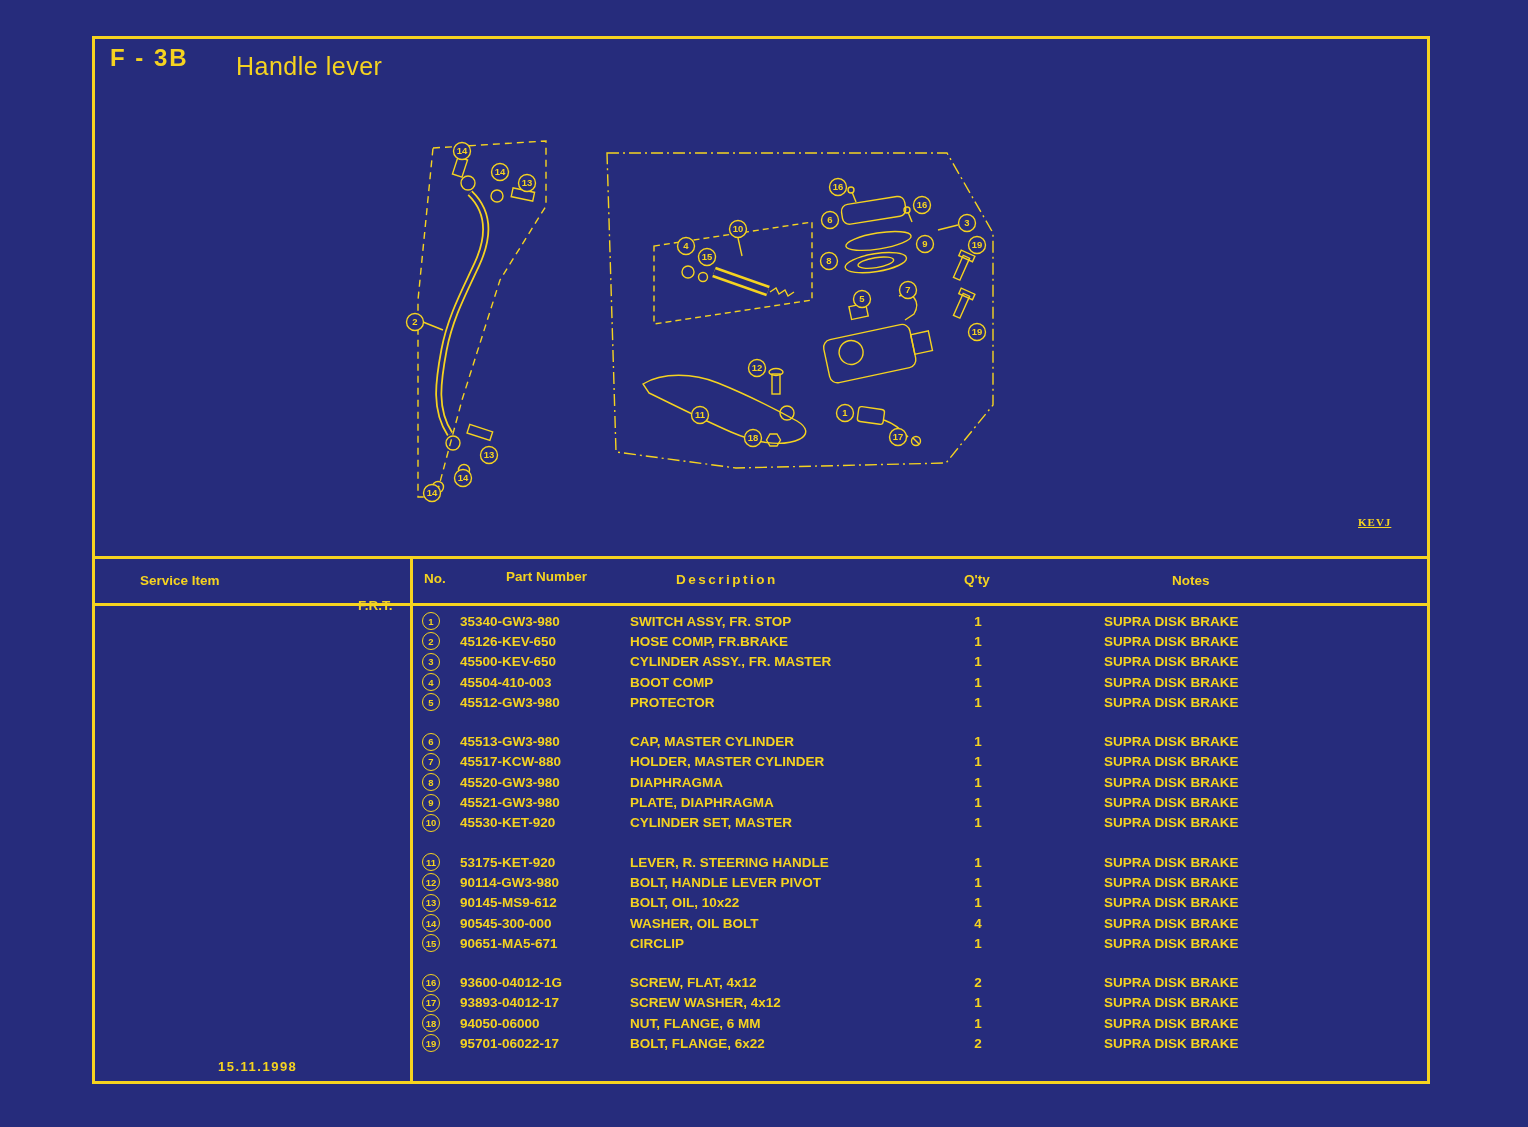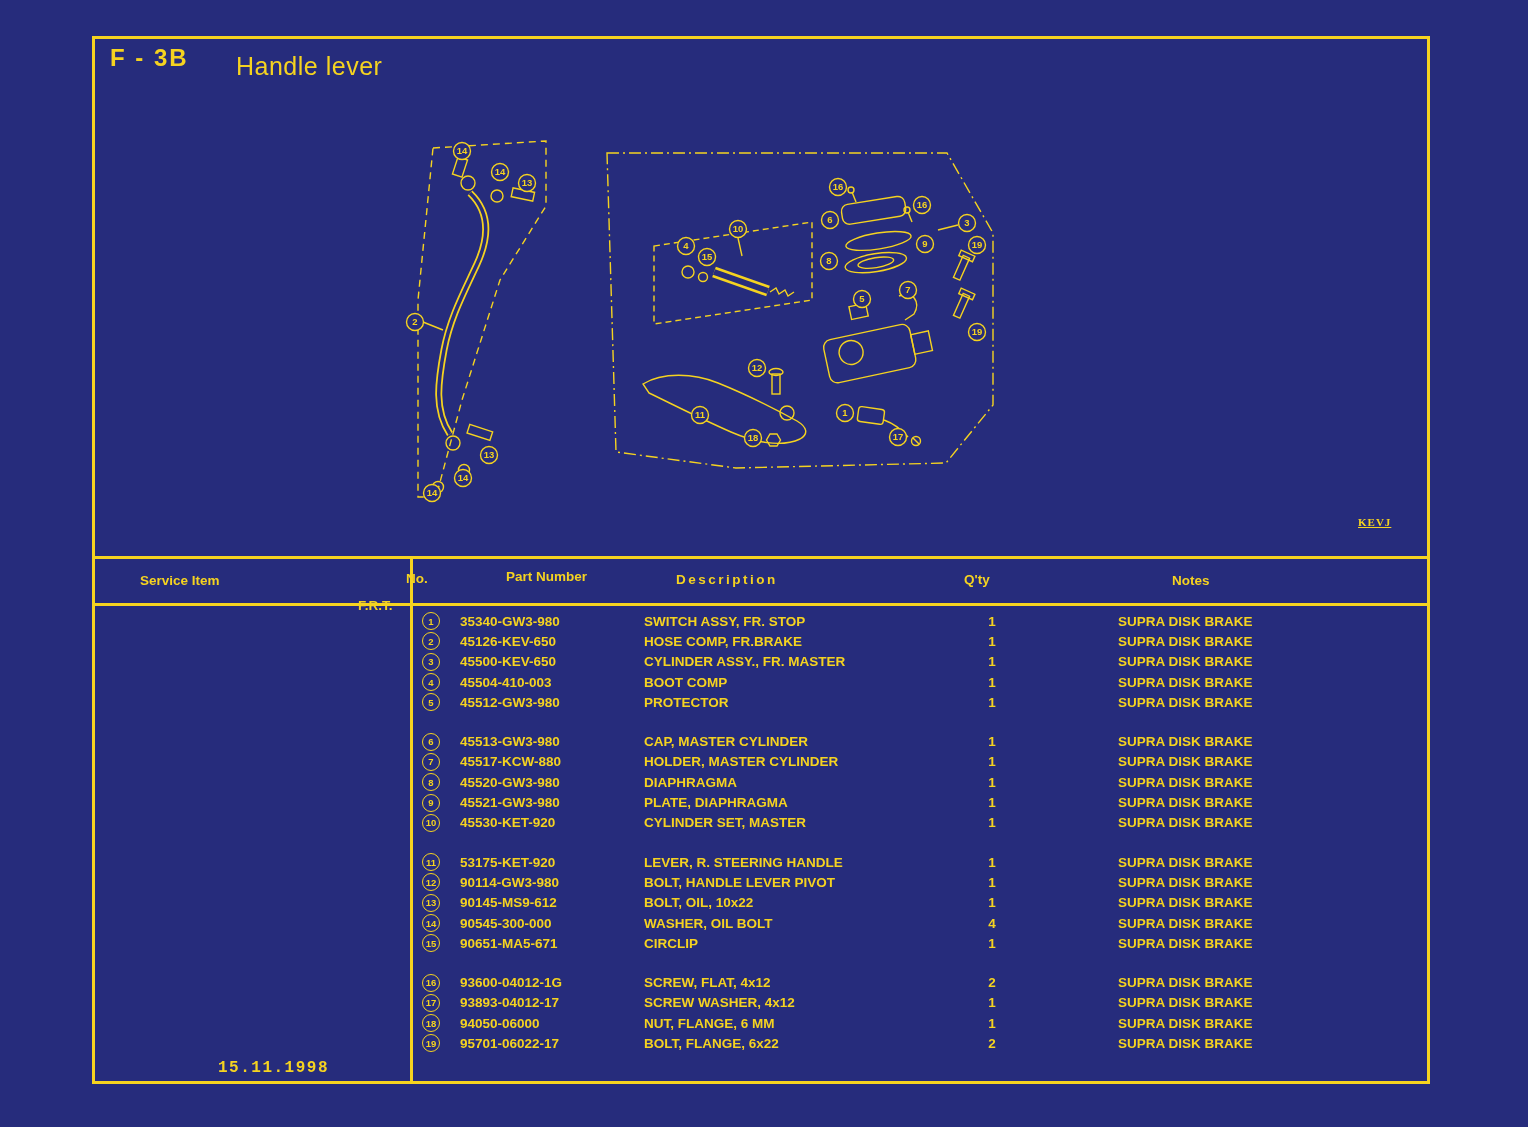--- a/index.html
+++ b/index.html
@@ -12,37 +12,37 @@
   .title-code{position:absolute;left:110px;top:44px;font-size:24px;font-weight:bold;letter-spacing:2px;}
   .title-name{position:absolute;left:236px;top:52px;font-size:25px;letter-spacing:.5px;}
   .kevj{position:absolute;left:1358px;top:516px;font-size:11px;font-weight:bold;letter-spacing:1px;font-family:"Liberation Serif",serif;text-decoration:underline;}
   .hline{position:absolute;left:92px;width:1335px;height:3px;background:#f5d320;}
   .hline.top{top:556px;}
   .hline.bottom{top:603px;}
   .vline{position:absolute;left:410px;top:556px;width:3px;height:525px;background:#f5d320;}
   .hdr{position:absolute;font-size:13.5px;font-weight:bold;white-space:nowrap;}
   .hdr.service{left:140px;top:573px;}
   .hdr.frt{left:358px;top:573px;margin-top:25px;}
-  .hdr.no{left:406px;top:571px;}
+  .hdr.no{left:424px;top:571px;}
   .hdr.part{left:474px;top:569px;padding-left:32px;}
   .hdr.desc{left:676px;top:572px;letter-spacing:2.5px;}
   .hdr.qty{left:964px;top:572px;}
   .hdr.notes{left:1172px;top:573px;text-align:right;}
   .rows{position:absolute;left:410px;top:611px;width:1020px;}
   .group{margin-bottom:19px;}
   .row{display:flex;align-items:center;height:20.3px;font-size:13.5px;font-weight:bold;white-space:nowrap;}
   .pno{box-sizing:border-box;flex:0 0 auto;width:18px;height:18px;margin-left:12px;
        border:1.6px solid #f5d320;border-radius:50%;
        display:flex;align-items:center;justify-content:center;
        font-size:9.5px;font-weight:bold;}
   .c-part{margin-left:20px;width:170px;}
-  .c-desc{margin-left:14px;width:300px;}
+  .c-desc{margin-left:0;width:300px;}
   .c-qty{width:96px;text-align:center;}
   .c-notes{margin-left:78px;}
-  .date{position:absolute;left:218px;top:1059px;font-size:16px;font-weight:bold;letter-spacing:1.5px;font-family:Liberation Mono, monospace;}
+  .date{position:absolute;left:218px;top:1059px;font-size:13px;font-weight:bold;letter-spacing:1.5px;}
   svg.diagram{position:absolute;left:380px;top:120px;width:660px;height:400px;}
   svg text{font-family:"Liberation Sans",sans-serif;}
 </style>
 </head>
 <body>
 
 <div class="page">
   <div class="frame"></div>
 
   <div class="title-code">F - 3B</div>

